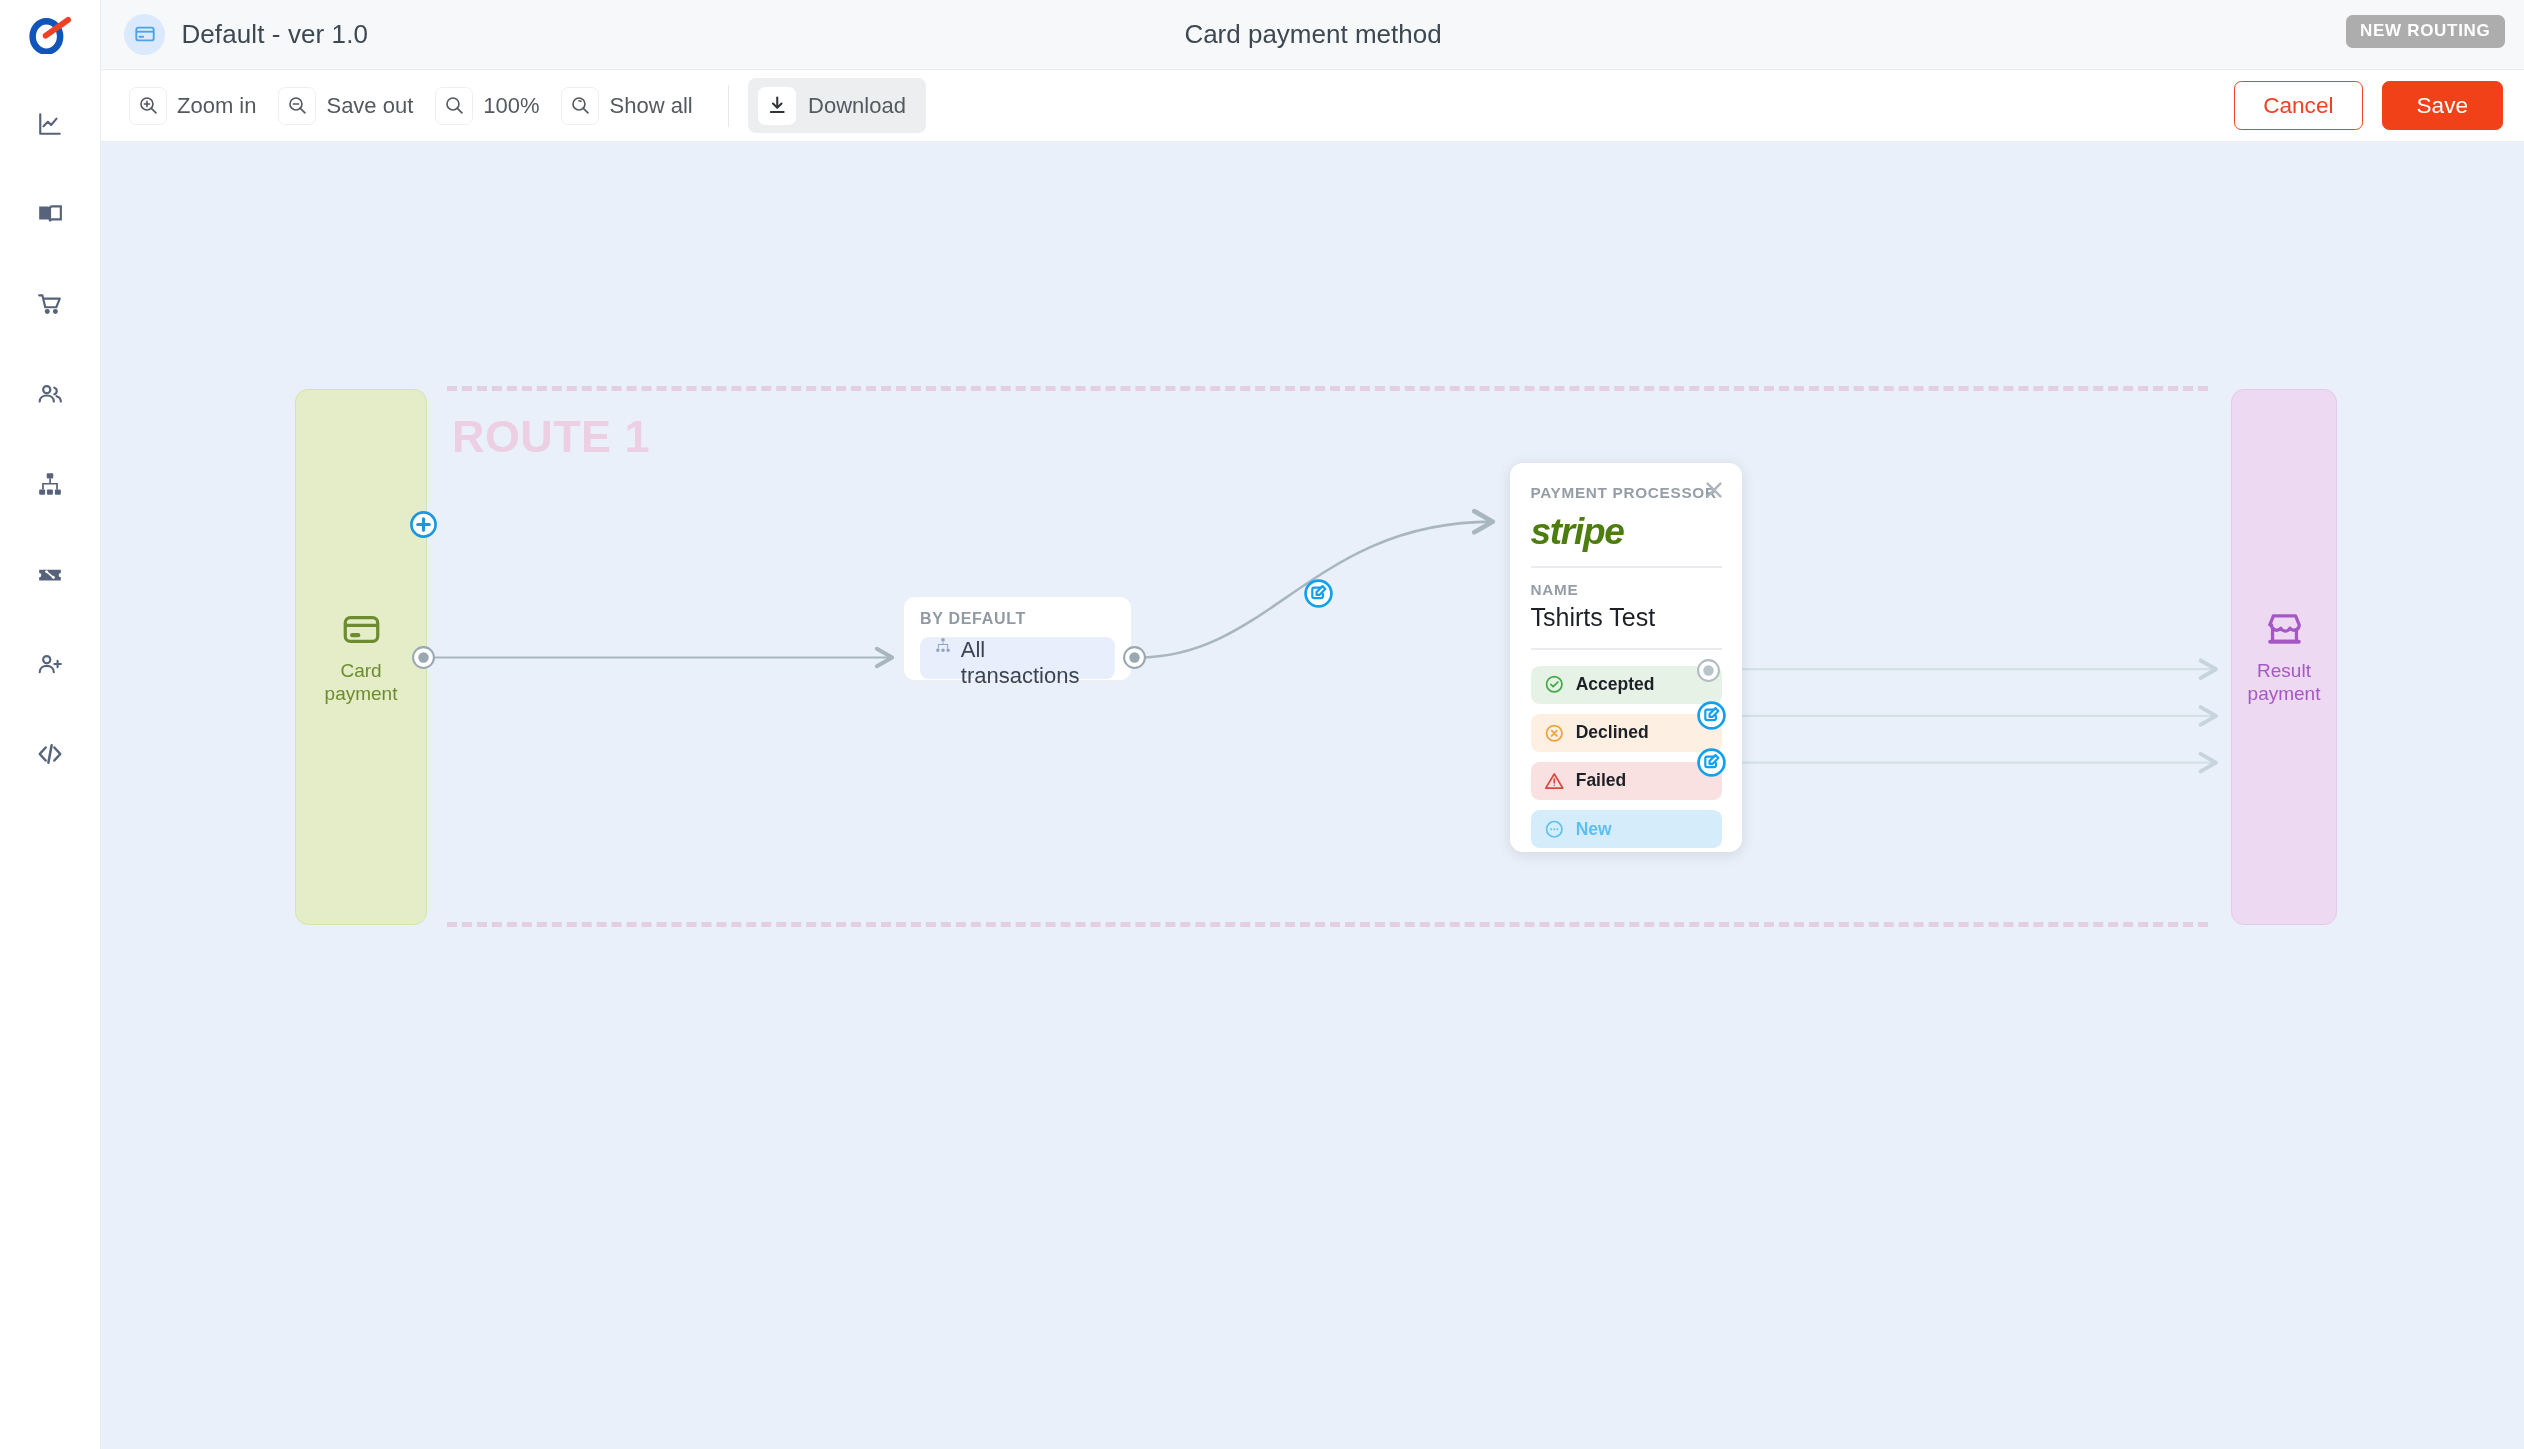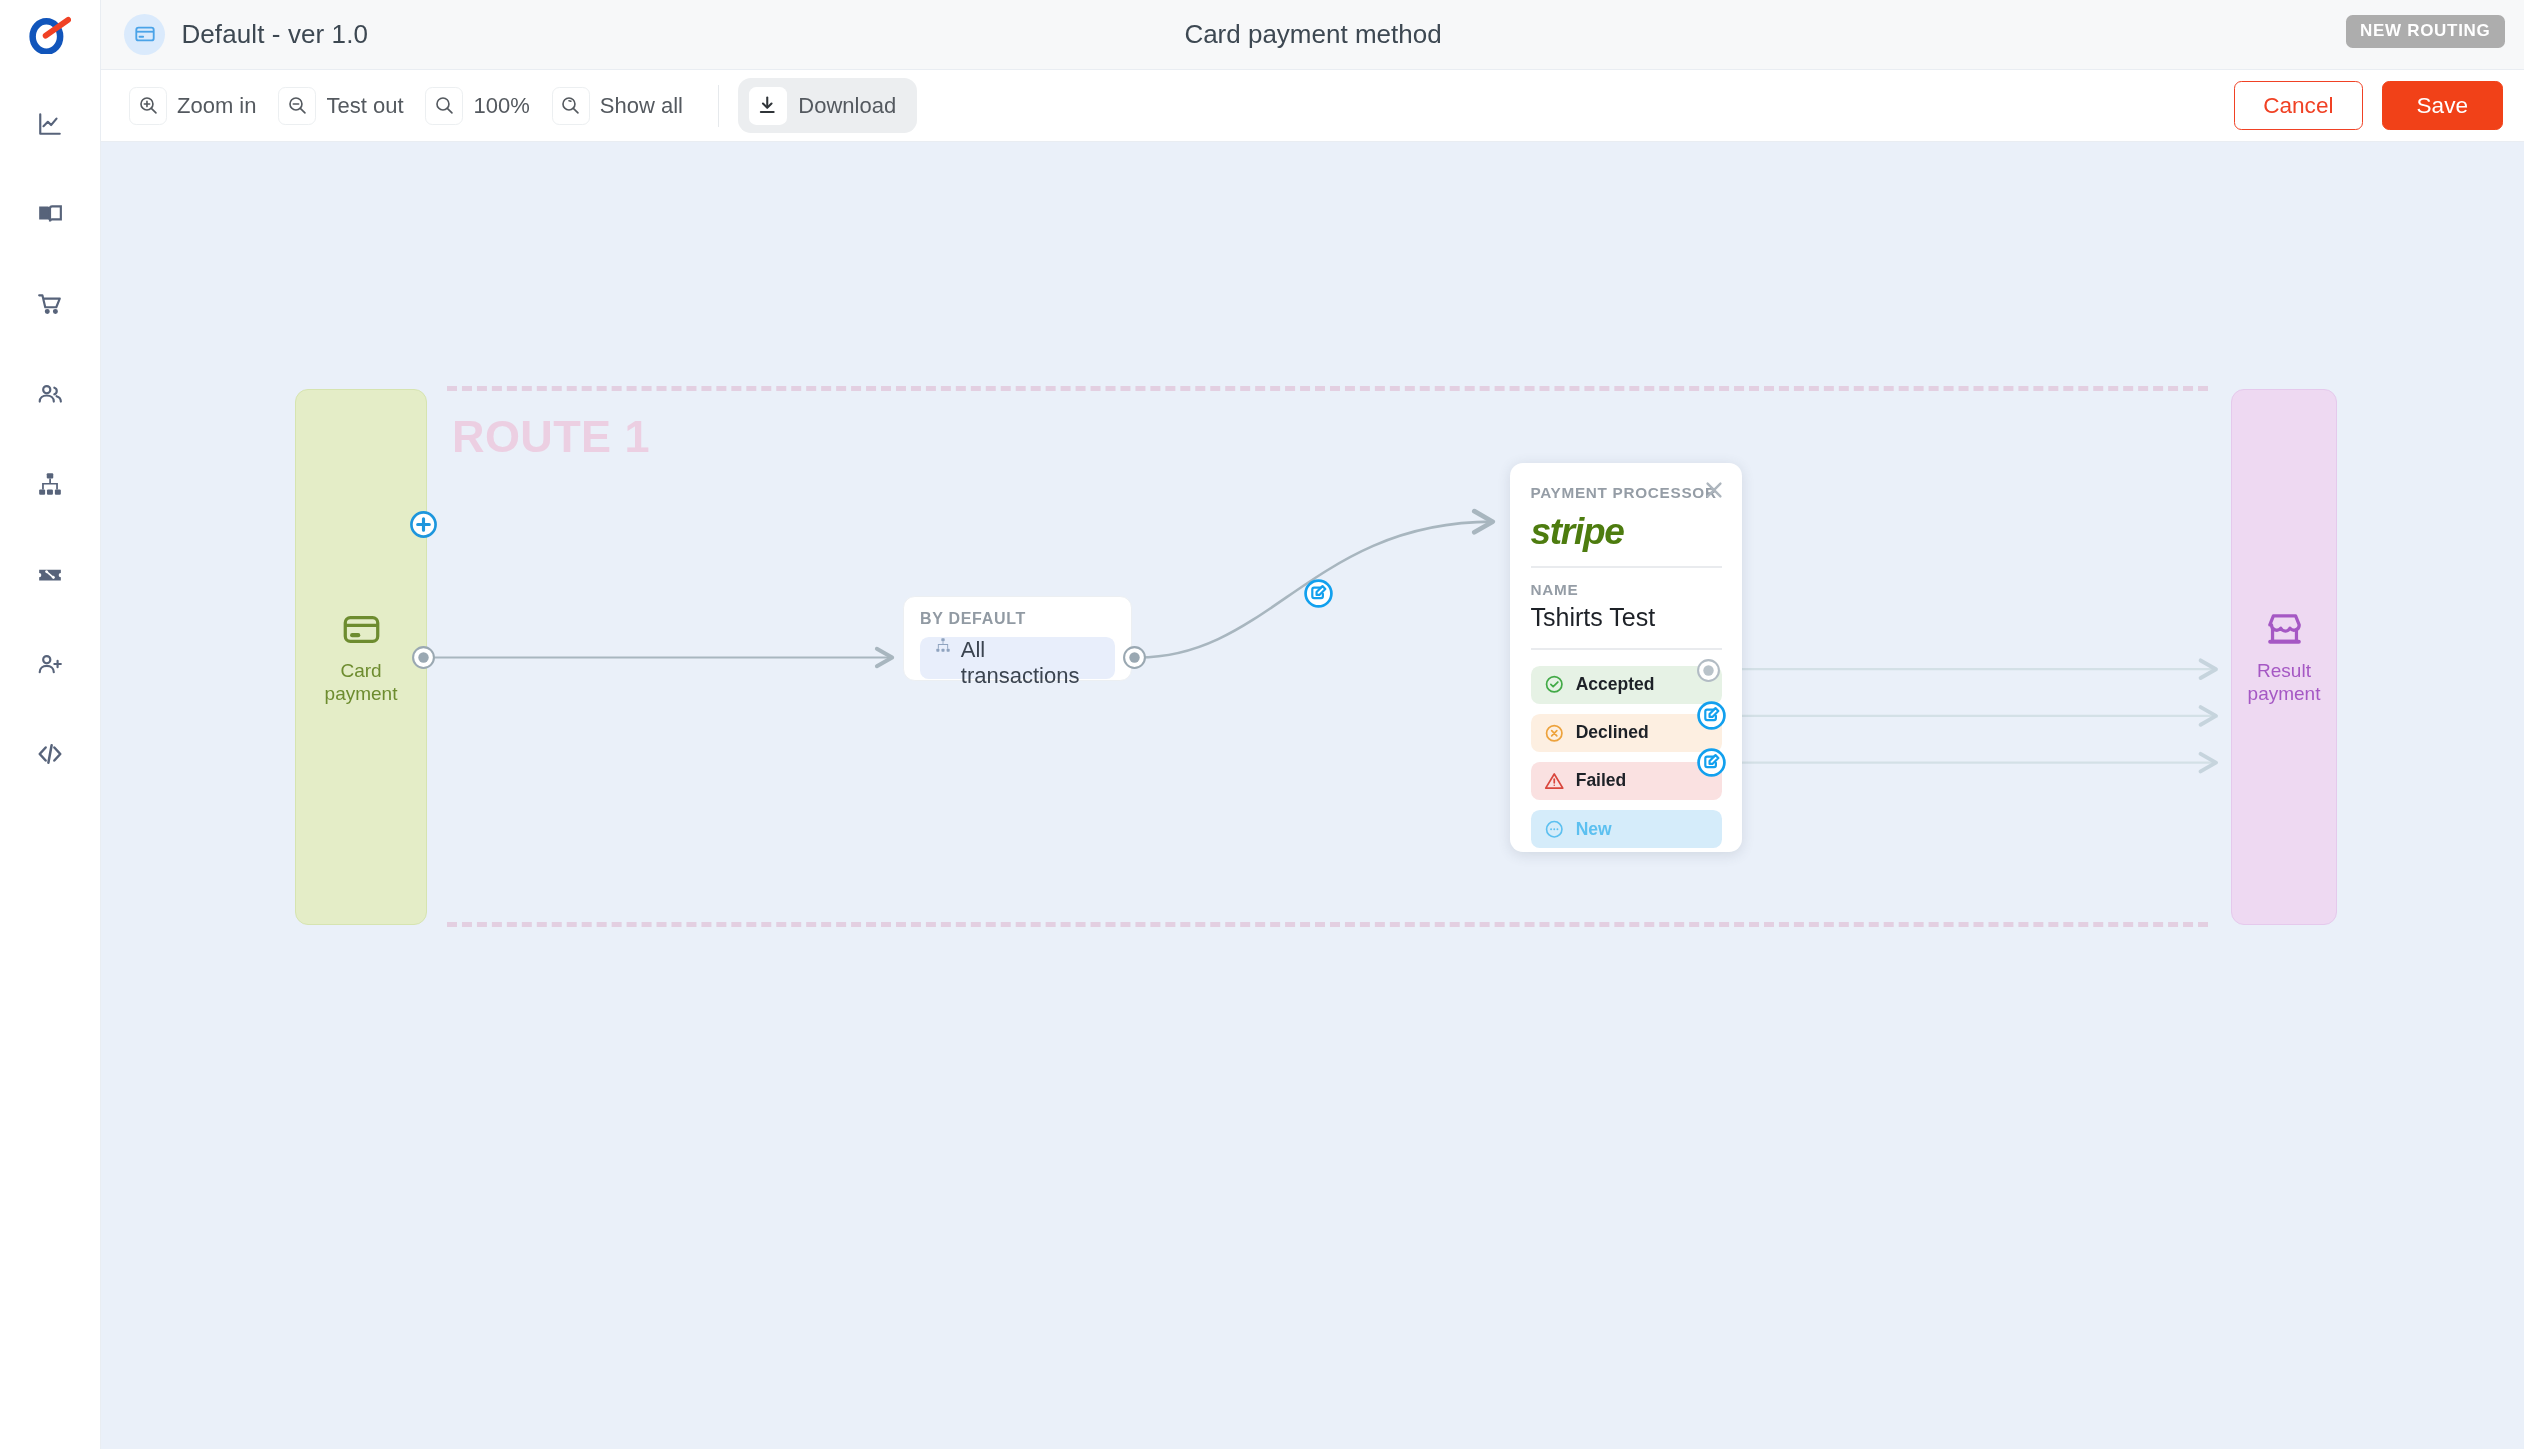--- a/index.html
+++ b/index.html
@@ -69,21 +69,21 @@
   }
   .tool-ico {
     width: 38px; height: 38px; border-radius: 7.3px;
     border: 1.5px solid #eceff1; background: #fff;
     display: flex; align-items: center; justify-content: center; flex: none;
   }
   .tool-label { font-size: 22px; color: #54595f; white-space: nowrap; }
   .tool-sep { width: 1.5px; height: 42px; background: #e6e9ec; margin: 0 19px; }
   .download-btn {
     display: flex; align-items: center; gap: 11.7px;
-    background: #eceef0; border: none; border-radius: 13px;
+    background: #eceef0; border: none; border-radius: 8px;
     padding: 8.8px 20.5px 8.8px 10.2px; cursor: pointer; font-family: inherit;
   }
   .download-ico {
     width: 38px; height: 38px; border-radius: 7.3px; background: #ffffff;
     display: flex; align-items: center; justify-content: center; flex: none;
   }
   .toolbar-right { position: absolute; right: 22px; display: flex; align-items: center; gap: 19px; }
   .btn-cancel {
     background: #ffffff; color: #f04124; border: 1.5px solid #f04124;
     border-radius: 7.3px; font-size: 22.6px; padding: 10.2px 28px; cursor: pointer; font-family: inherit;
@@ -302,21 +302,21 @@
       </button>
 
       <button class="tool-btn">
         <span class="tool-ico">
           <svg width="20.5" height="20.5" viewBox="0 0 24 24" fill="none" stroke="#54595f" stroke-width="1.9" stroke-linecap="round">
               <circle cx="10.5" cy="10.5" r="7"></circle>
               <path d="M15.6 15.6L21 21"></path>
               <path d="M7.4 10.5h6.2"></path>
             </svg>
         </span>
-        <span class="tool-label">Test out</span>
+        <span class="tool-label">Save out</span>
       </button>
 
       <button class="tool-btn">
         <span class="tool-ico">
           <svg width="20.5" height="20.5" viewBox="0 0 24 24" fill="none" stroke="#54595f" stroke-width="1.9" stroke-linecap="round">
               <circle cx="10.5" cy="10.5" r="7"></circle>
               <path d="M15.6 15.6L21 21"></path>
             </svg>
         </span>
         <span class="tool-label">100%</span>

